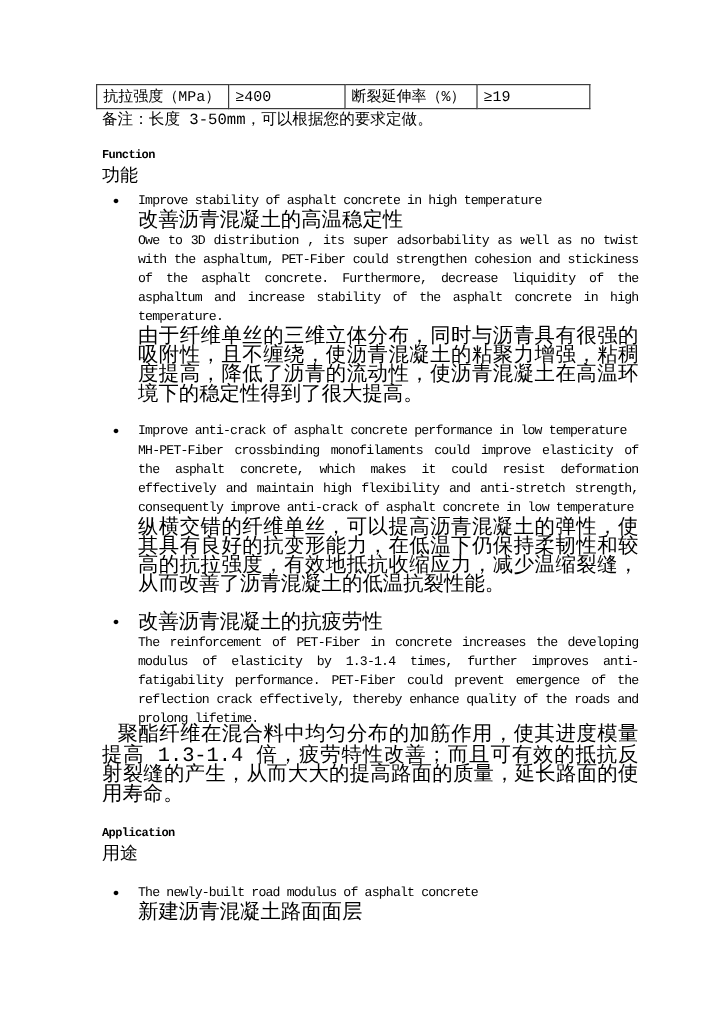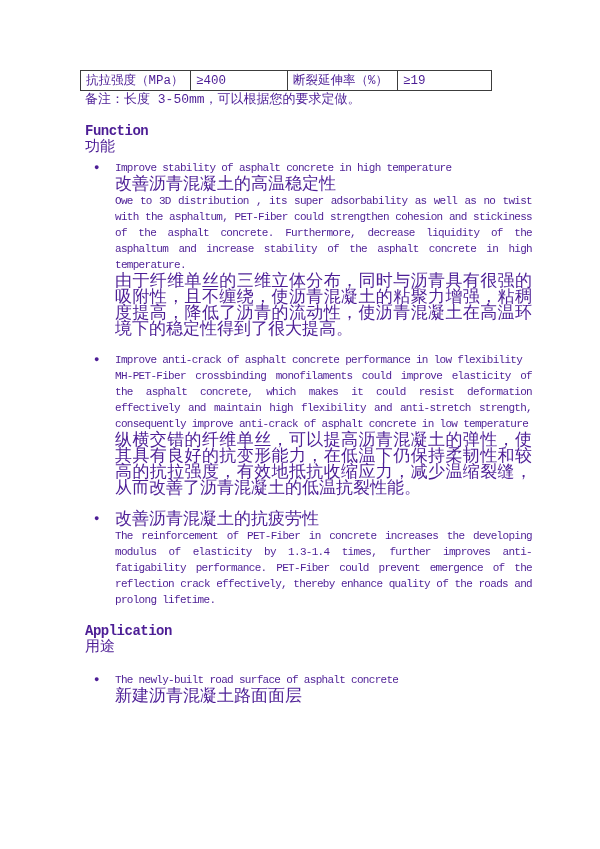--- a/index.html
+++ b/index.html
@@ -1,21 +1,21 @@
 <!DOCTYPE html>
 <html><head>
 <meta charset="utf-8">
 <style>
   html, body { margin: 0; padding: 0; background: #ffffff; }
   .page {
     position: relative;
     width: 600px;
     height: 849px;
     background: #ffffff;
-    color: #4c1d95;
+    color: #000000;
     font-family: "Liberation Mono", "DejaVu Sans Mono", monospace;
     overflow: hidden;
   }
   .content {
     position: absolute;
     left: 80px;
     top: 70px;
     width: 452px;
   }
   .en { font-size: 11px; letter-spacing: -0.7px; }
@@ -34,21 +34,21 @@
     vertical-align: middle;
     white-space: nowrap;
     overflow: hidden;
   }
   .note {
     padding-left: 5px;
     font-size: 13px;
     line-height: 17px;
   }
   .section-heading { padding-left: 5px; margin-top: 15px; }
-  .section-heading .h-en { font-size: 14px; letter-spacing: -0.5px; font-weight: bold; line-height: 16px; }
+  .section-heading .h-en { font-size: 10px; letter-spacing: -0.5px; font-weight: bold; line-height: 16px; }
   .section-heading .h-cn { font-size: 15px; font-weight: normal; line-height: 17px; }
 
   .bullets { margin-top: 4px; }
   .item {
     display: grid;
     grid-template-columns: 35px 1fr;
     margin-bottom: 14px;
   }
   .marker {
     padding-left: 14px;
@@ -114,48 +114,49 @@
           <div class="title-en en">Improve stability of asphalt concrete in high temperature</div>
           <div class="title-cn cn">改善沥青混凝土的高温稳定性</div>
           <div class="body-en en">Owe to 3D distribution , its super adsorbability as well as no twist with the asphaltum, PET-Fiber could strengthen cohesion and stickiness of the asphalt concrete. Furthermore, decrease liquidity of the asphaltum and increase stability of the asphalt concrete in high temperature.</div>
           <div class="body-cn cn">由于纤维单丝的三维立体分布，同时与沥青具有很强的吸附性，且不缠绕，使沥青混凝土的粘聚力增强，粘稠度提高，降低了沥青的流动性，使沥青混凝土在高温环境下的稳定性得到了很大提高。</div>
         </div>
       </div>
 
       <div class="item">
         <span class="marker">●</span>
         <div class="itext">
-          <div class="title-en en">Improve anti-crack of asphalt concrete performance in low flexibility</div>
+          <div class="title-en en">Improve anti-crack of asphalt concrete performance in low temperature</div>
           <div class="body-en en">MH-PET-Fiber crossbinding monofilaments could improve elasticity of the asphalt concrete, which makes it could resist deformation effectively and maintain high flexibility and anti-stretch strength, consequently improve anti-crack of asphalt concrete in low temperature</div>
           <div class="body-cn cn">纵横交错的纤维单丝，可以提高沥青混凝土的弹性，使其具有良好的抗变形能力，在低温下仍保持柔韧性和较高的抗拉强度，有效地抵抗收缩应力，减少温缩裂缝，从而改善了沥青混凝土的低温抗裂性能。</div>
         </div>
       </div>
 
       <div class="item" style="margin-bottom:2px;">
         <span class="marker">●</span>
         <div class="itext">
           <div class="title-cn cn">改善沥青混凝土的抗疲劳性</div>
           <div class="body-en en">The reinforcement of PET-Fiber in concrete increases the developing modulus of elasticity by 1.3-1.4 times, further improves anti-fatigability performance. PET-Fiber could prevent emergence of the reflection crack effectively, thereby enhance quality of the roads and prolong lifetime.</div>
         </div>
       </div>
     </div>
 
+    <div class="closing cn">聚酯纤维在混合料中均匀分布的加筋作用，使其进度模量提高 1.3-1.4 倍，疲劳特性改善；而且可有效的抵抗反射裂缝的产生，从而大大的提高路面的质量，延长路面的使用寿命。</div>
 
     <div class="section-heading">
       <div class="h-en">Application</div>
       <div class="h-cn">用途</div>
     </div>
 
     <div class="app-gap"></div>
 
     <div class="bullets">
 
       <div class="item">
         <span class="marker">●</span>
         <div class="itext">
-          <div class="title-en en">The newly-built road surface of asphalt concrete</div>
+          <div class="title-en en">The newly-built road modulus of asphalt concrete</div>
           <div class="title-cn cn">新建沥青混凝土路面面层</div>
         </div>
       </div>
     </div>
 
   </div>
 </div>
 
 </body></html>

